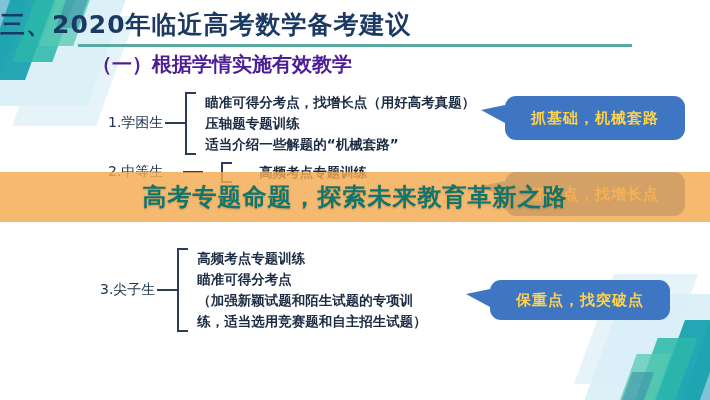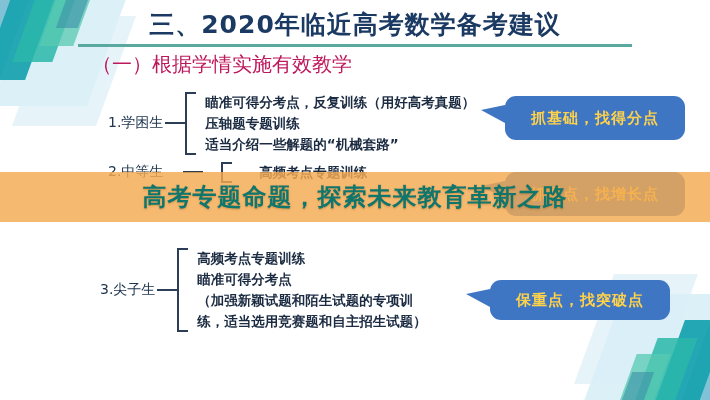--- a/index.html
+++ b/index.html
@@ -38,21 +38,21 @@
   .p3 { left: 86px;  top: 0px;   width: 34px;  height: 92px;  background: #57c9b2; opacity: .75; }
   .p4 { left: 18px;  top: 0px;   width: 30px;  height: 150px; background: #1c8fb5; opacity: .55; }
   .p5 { left: 44px;  top: 26px;  width: 96px;  height: 126px; background: #bfe3f2; opacity: .55; }
   .p6 { left: 62px;  top: 62px;  width: 84px;  height: 110px; background: #dcf0f8; opacity: .70; }
   .p7 { left: 96px;  top: 18px;  width: 22px;  height: 56px;  background: #3c8fa6; opacity: .60; }
 
   
   .title {
     position: absolute;
     left: 0; right: 0; top: 8px;
-    text-align: center;
+    text-align: left;
     font-family: "DejaVu Sans", "Liberation Sans", sans-serif;
     font-size: 25px;
     font-weight: bold;
     color: #1b3a63;
     letter-spacing: 1px;
     white-space: nowrap;
   }
 
   .title-rule {
     position: absolute;
@@ -62,22 +62,22 @@
     height: 3px;
     background: #5aa9a0;
   }
 
   .subtitle {
     position: absolute;
     left: 92px;
     top: 51px;
     font-family: "DejaVu Sans", "Liberation Sans", sans-serif;
     font-size: 20px;
-    font-weight: normal;
-    color: #be185d;
+    font-weight: bold;
+    color: #4c1d95;
     white-space: nowrap;
   }
 
   
   .group {
     position: absolute;
     display: flex;
     align-items: center;
   }
 
@@ -199,21 +199,21 @@
 
   <div class="title">三、2020年临近高考数学备考建议</div>
   <div class="title-rule"></div>
   <div class="subtitle">（一）根据学情实施有效教学</div>
 
   <div class="group g1">
     <div class="group-label">1.学困生</div>
     <div class="connector"></div>
     <div class="bracket"></div>
     <div class="items">
-      <div class="item">瞄准可得分考点，反复训练（用好高考真题）</div>
+      <div class="item">瞄准可得分考点，找增长点（用好高考真题）</div>
       <div class="item">压轴题专题训练</div>
       <div class="item">适当介绍一些解题的“机械套路”</div>
     </div>
   </div>
 
   <div class="group g2">
     <div class="group-label">2.中等生</div>
     <div class="connector"></div>
     <div class="bracket"></div>
     <div class="items">
@@ -226,21 +226,21 @@
     <div class="connector"></div>
     <div class="bracket"></div>
     <div class="items">
       <div class="item">高频考点专题训练</div>
       <div class="item">瞄准可得分考点</div>
       <div class="item">（加强新颖试题和陌生试题的专项训</div>
       <div class="item">练，适当选用竞赛题和自主招生试题）</div>
     </div>
   </div>
 
-  <div class="callout c1">抓基础，找得分点</div>
+  <div class="callout c1">抓基础，机械套路</div>
   <div class="callout c2">抓重点，找增长点</div>
   <div class="callout c3">保重点，找突破点</div>
 
   <div class="banner">
     <div class="banner-text">高考专题命题，探索未来教育革新之路</div>
   </div>
 
 </div>
 
 </body></html>

